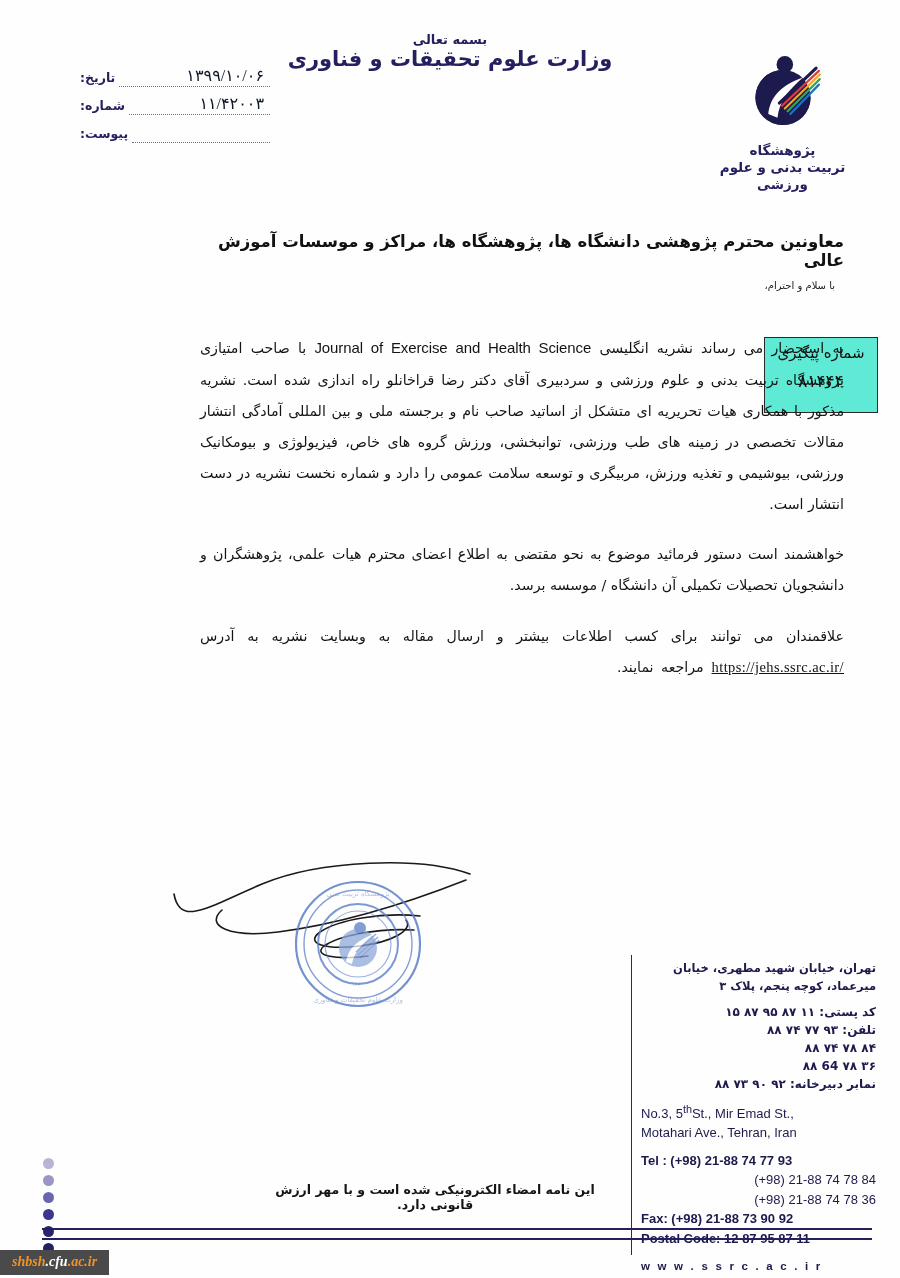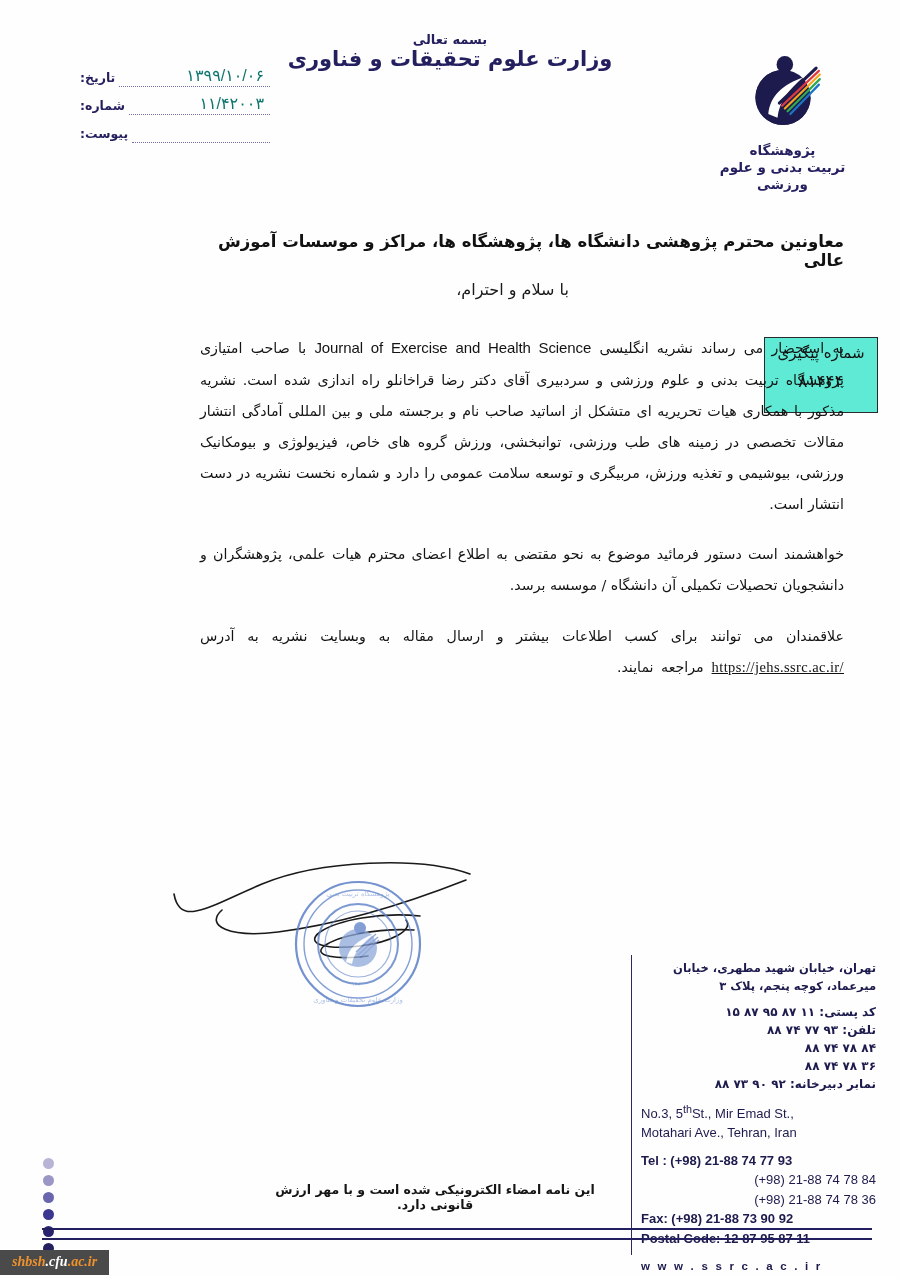--- a/index.html
+++ b/index.html
@@ -48,25 +48,25 @@
   .meta-dots {
     flex: 1 1 auto;
     border-bottom: 1.5px dotted #6f6ba3;
     height: 17px;
     position: relative;
   }
   .meta-value {
     position: absolute;
     right: 6px;
     bottom: 1px;
-    color: #0f766e;
+    color: #0f172a;
     font-size: 16px;
     letter-spacing: 0.5px;
     white-space: nowrap;
-    font-family: Liberation Sans, sans-serif;
+    font-family: Liberation Serif, serif;
   }
 
   
   .header-center {
     position: absolute;
     top: 32px;
     left: 0;
     right: 0;
     text-align: center;
     color: #241f5e;
@@ -129,23 +129,23 @@
     font-size: 16.5px;
     font-weight: bold;
     color: #111;
     letter-spacing: -0.2px;
   }
   .salutation {
     position: absolute;
     top: 280px;
     right: 65px;
     left: 190px;
-    text-align: center;
-    direction: rtl;
-    font-size: 16px;
+    text-align: right;
+    direction: rtl;
+    font-size: 10px;
     color: #1a1a1a;
   }
 
   
   .body-area {
     position: absolute;
     top: 332px;
     right: 56px;
     width: 660px;
     direction: rtl;
@@ -467,21 +467,21 @@
     </svg>
   </div>
 
   <div class="footer-divider"></div>
 
   <div class="footer-contact">
     <div class="fc-addr">تهران، خیابان شهید مطهری، خیابان میرعماد، کوچه پنجم، پلاک ۳</div>
     <div class="fc-row">کد پستی: ۱۱ ۸۷ ۹۵ ۸۷ ۱۵</div>
     <div class="fc-row">تلفن: ۹۳ ۷۷ ۷۴ ۸۸</div>
     <div class="fc-row">۸۴ ۷۸ ۷۴ ۸۸</div>
-    <div class="fc-row">۳۶ ۷۸ ۷۴ ۸۸</div>
+    <div class="fc-row">۳۶ ۷۸ 64 ۸۸</div>
     <div class="fc-row">نمابر دبیرخانه: ۹۲ ۹۰ ۷۳ ۸۸</div>
 
     <div class="fc-en">
       <div class="fc-en-line"><span>No.3, 5</span><sup>th</sup><span>St., Mir Emad St.,</span></div>
       <div class="fc-en-line">Motahari Ave., Tehran, Iran</div>
     </div>
 
     <div class="fc-en fc-en-block2">
       <div class="fc-en-line bold">Tel : (+98) 21-88 74 77 93</div>
       <div class="fc-en-line" style="text-align:right;">(+98) 21-88 74 78 84</div>

